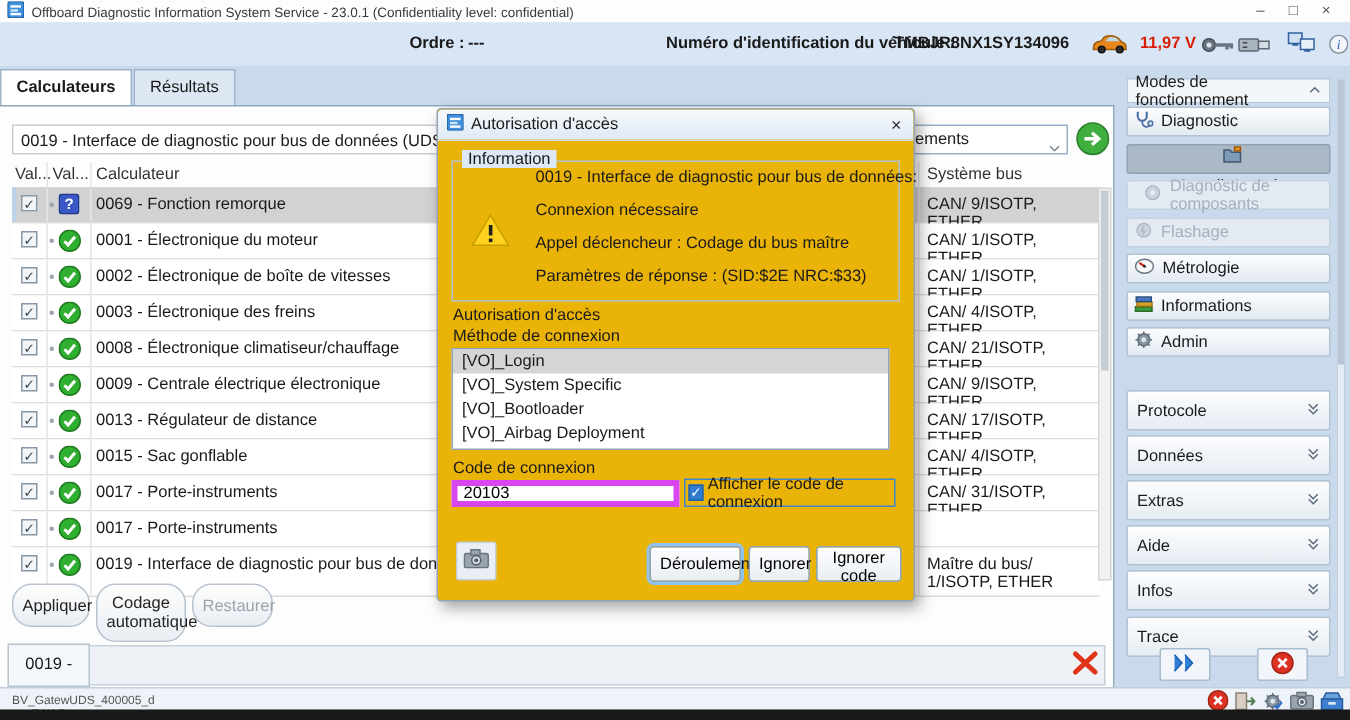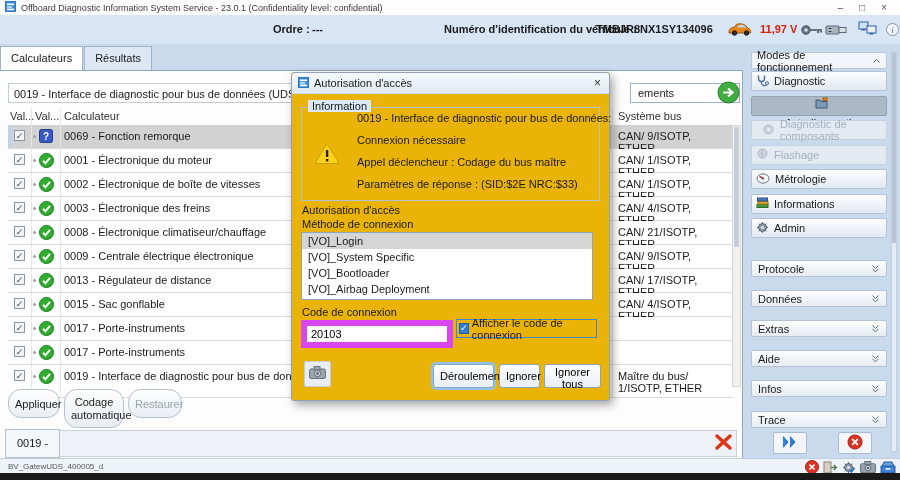--- a/index.html
+++ b/index.html
@@ -12,28 +12,28 @@
   .win-ctrl span{cursor:default;}
   
   .topbar{position:absolute;top:15px;left:0;right:0;height:29px;background:#d8e5f4;}
   .topbar .lbl{position:absolute;top:8px;font-weight:bold;}
   .ticon{position:absolute;top:7px;}
   .voltage{position:absolute;top:8px;left:760px;font-weight:bold;}
   
   .tabstrip{position:absolute;top:45px;left:0;height:25px;display:flex;align-items:flex-end;}
   .tab{height:23px;line-height:23px;padding:0 10px;border:1px solid #9fb4ca;border-bottom:none;
        background:#dde8f4;margin-right:1px;}
-  .tab.active{background:#fff;font-weight:normal;}
+  .tab.active{background:#fff;font-weight:bold;}
   
   .panel{position:absolute;top:70px;left:0;width:743px;height:388px;background:#fdfdfd;
          border-top:1px solid #8ea8c0;border-right:1px solid #8ea8c0;box-sizing:border-box;}
   .sec-head{position:absolute;left:8px;top:12px;width:586px;height:20px;background:#fff;
             border:1px solid #c4cdd6;line-height:20px;padding-left:5px;white-space:nowrap;overflow:hidden;box-sizing:border-box;}
   .filter{position:absolute;left:602px;top:12px;width:110px;height:20px;background:#fff;
-          border:1px solid #9ab0c6;line-height:18px;padding-left:7px;box-sizing:border-box;color:#222;margin-left:28px;}
+          border:1px solid #9ab0c6;line-height:18px;padding-left:7px;box-sizing:border-box;color:#222;}
   .filter .chev{position:absolute;right:4px;top:6px;}
   .go-btn{position:absolute;left:717px;top:10px;width:23px;height:23px;border:none;background:transparent;padding:0;cursor:pointer;}
   
   .t-head{position:absolute;left:8px;top:37px;width:725px;height:17px;border-bottom:1px solid #b8c2cc;}
   .t-head span{position:absolute;top:2px;color:#333;}
   .t-rows{position:absolute;left:8px;top:54px;width:725px;}
   .t-row{position:relative;height:23px;border-bottom:1px solid #dcdcdc;background:#fff;}
   .t-row.tall{height:32px;}
   .t-row.sel{background:#d2d2d2;}
   .t-row.sel::before{content:"";position:absolute;left:0;top:0;bottom:0;width:3px;background:#bcd2e8;}
@@ -60,21 +60,21 @@
   .red-x{position:absolute;left:714px;top:362px;width:19px;height:18px;cursor:pointer;}
   
   .sidebar{position:absolute;left:744px;top:48px;width:156px;height:410px;}
   .s-head{position:absolute;left:7px;top:4px;width:136px;height:17px;background:#f2f6fb;border:1px solid #b8c8da;
           box-sizing:border-box;display:flex;align-items:center;justify-content:space-between;padding:0 5px;}
   .s-item{position:absolute;left:7px;width:136px;height:20px;background:linear-gradient(#fcfdfe,#e2e9f1);
           border:1px solid #b4c3d4;border-radius:2px;box-sizing:border-box;display:flex;align-items:center;
           gap:5px;padding-left:4px;cursor:pointer;}
   .s-item.sel{background:#abb9c7;border-color:#8fa1b2;flex-direction:column;}
   .s-item.dis{background:#e3eaf2;color:#a4b0bd;border-color:#c6d2de;cursor:default;}
-  .s-section{position:absolute;left:7px;width:136px;height:17px;background:linear-gradient(#fcfdfe,#e6ecf3);
+  .s-section{position:absolute;left:7px;width:136px;height:27px;background:linear-gradient(#fcfdfe,#e6ecf3);
              border:1px solid #b4c3d4;border-radius:2px;box-sizing:border-box;display:flex;align-items:center;
              justify-content:space-between;padding:0 6px;cursor:pointer;}
   .side-btn{position:absolute;top:384px;width:34px;height:22px;background:#f2f6fa;border:1px solid #a8bccd;
             border-radius:2px;display:flex;align-items:center;justify-content:center;cursor:pointer;padding:0;}
   .s-scroll{position:absolute;left:147px;top:4px;width:6px;height:400px;background:#e4ecf5;border:1px solid #c2cfdd;box-sizing:border-box;}
   .s-thumb{position:absolute;left:0;right:0;top:0;height:190px;background:#b7c5d5;}
   
   .statusbar{position:absolute;left:0;right:0;top:458px;height:15px;background:#eef3f9;border-top:1px solid #c2cedc;box-sizing:border-box;}
   .statusbar .stext{position:absolute;left:8px;top:3px;font-size:8px;color:#555;}
   .sicons{position:absolute;right:4px;top:1px;display:flex;gap:4px;align-items:center;}
@@ -86,21 +86,21 @@
            background:linear-gradient(#f6f9fc,#dfeaf6);border-bottom:1px solid #cdd9e6;border-radius:3px 3px 0 0;}
   .d-close{margin-left:auto;font-size:12px;color:#333;cursor:pointer;padding:0 2px;}
   .d-group{position:absolute;left:9px;top:34px;width:297px;height:92px;border:1px solid #b3c1d1;}
   .d-legend{position:absolute;left:16px;top:27px;background:#dce8f6;padding:0 4px;}
   .d-warn{position:absolute;left:12px;top:34px;}
   .d-line{position:absolute;left:55px;white-space:nowrap;}
   .d-lbl{position:absolute;left:10px;}
   .d-list{position:absolute;left:9px;top:159px;width:292px;height:68px;background:#fff;border:1px solid #8fa3b8;box-sizing:border-box;overflow:hidden;}
   .m-item{height:16px;line-height:16px;padding-left:6px;cursor:pointer;}
   .m-item.msel{background:#d5d5d5;}
-  .d-input{position:absolute;left:9px;top:247px;width:152px;height:28px;border:6px solid #d946ef;
+  .d-input{position:absolute;left:9px;top:247px;width:152px;height:18px;border:4px solid #d946ef;
            font-family:"Liberation Sans",sans-serif;font-size:11px;padding:0 4px;box-sizing:border-box;background:#fff;}
   .d-checkwrap{position:absolute;left:164px;top:246px;width:141px;height:19px;border:1px solid #3f86cf;
                box-sizing:border-box;display:flex;align-items:center;gap:3px;padding-left:2px;cursor:pointer;}
   .d-checkbox{width:11px;height:11px;background:#2f7cd0;border:1px solid #1f5fa8;box-sizing:border-box;
               color:#fff;font-size:9px;line-height:9px;text-align:center;}
   .d-btn{position:absolute;top:291px;height:24px;background:linear-gradient(#fefefe,#e8eef5);
          border:1px solid #8aa5c0;border-radius:3px;font-family:"Liberation Sans",sans-serif;font-size:11px;cursor:pointer;}
   .d-btn.focus{box-shadow:0 0 0 2px #8fc3f0;}
   .cam-btn{position:absolute;left:12px;top:288px;width:27px;height:26px;background:#e9eef5;
            border:1px solid #c4cdd8;border-radius:2px;cursor:pointer;padding:0;}
@@ -292,20 +292,21 @@
           <i class="sep s3"></i>
         </div>
         <div class="t-row">
           <span class="cb">✓</span>
           <span class="dot"></span>
           <span class="st"><svg width="15" height="15">
               <circle cx="7.5" cy="7.5" r="7" fill="#2fae2f" stroke="#1d7a1d"></circle>
               <path d="M4 7.8l2.4 2.5L11 4.8" stroke="#fff" stroke-width="2" fill="none"></path>
             </svg></span>
           <span class="nm">0017 - Porte-instruments</span>
+          <span class="bus">CAN/ 31/ISOTP, ETHER</span>
           <i class="sep s1"></i>
           <i class="sep s2"></i>
           <i class="sep s3"></i>
         </div>
         <div class="t-row">
           <span class="cb">✓</span>
           <span class="dot"></span>
           <span class="st"><svg width="15" height="15">
               <circle cx="7.5" cy="7.5" r="7" fill="#2fae2f" stroke="#1d7a1d"></circle>
               <path d="M4 7.8l2.4 2.5L11 4.8" stroke="#fff" stroke-width="2" fill="none"></path>
@@ -534,16 +535,16 @@
     </div>
 
     <button class="cam-btn"><svg width="17" height="13">
           <rect x="0.5" y="3" width="16" height="9.5" rx="1.5" fill="#9aa4ae" stroke="#6a747e"></rect>
           <rect x="5" y="0.5" width="6" height="3.5" fill="#9aa4ae" stroke="#6a747e"></rect>
           <circle cx="8.5" cy="7.5" r="3" fill="#dfe5ea" stroke="#55606a"></circle>
           <circle cx="8.5" cy="7.5" r="1.4" fill="#55606a"></circle>
         </svg></button>
     <button class="d-btn focus" style="left:141px;width:61px">Déroulement</button>
     <button class="d-btn" style="left:207px;width:41px">Ignorer</button>
-    <button class="d-btn" style="left:252px;width:57px">Ignorer tous</button>
+    <button class="d-btn" style="left:252px;width:57px">Ignorer code</button>
   </div>
 
 </div>
 
 </body></html>

